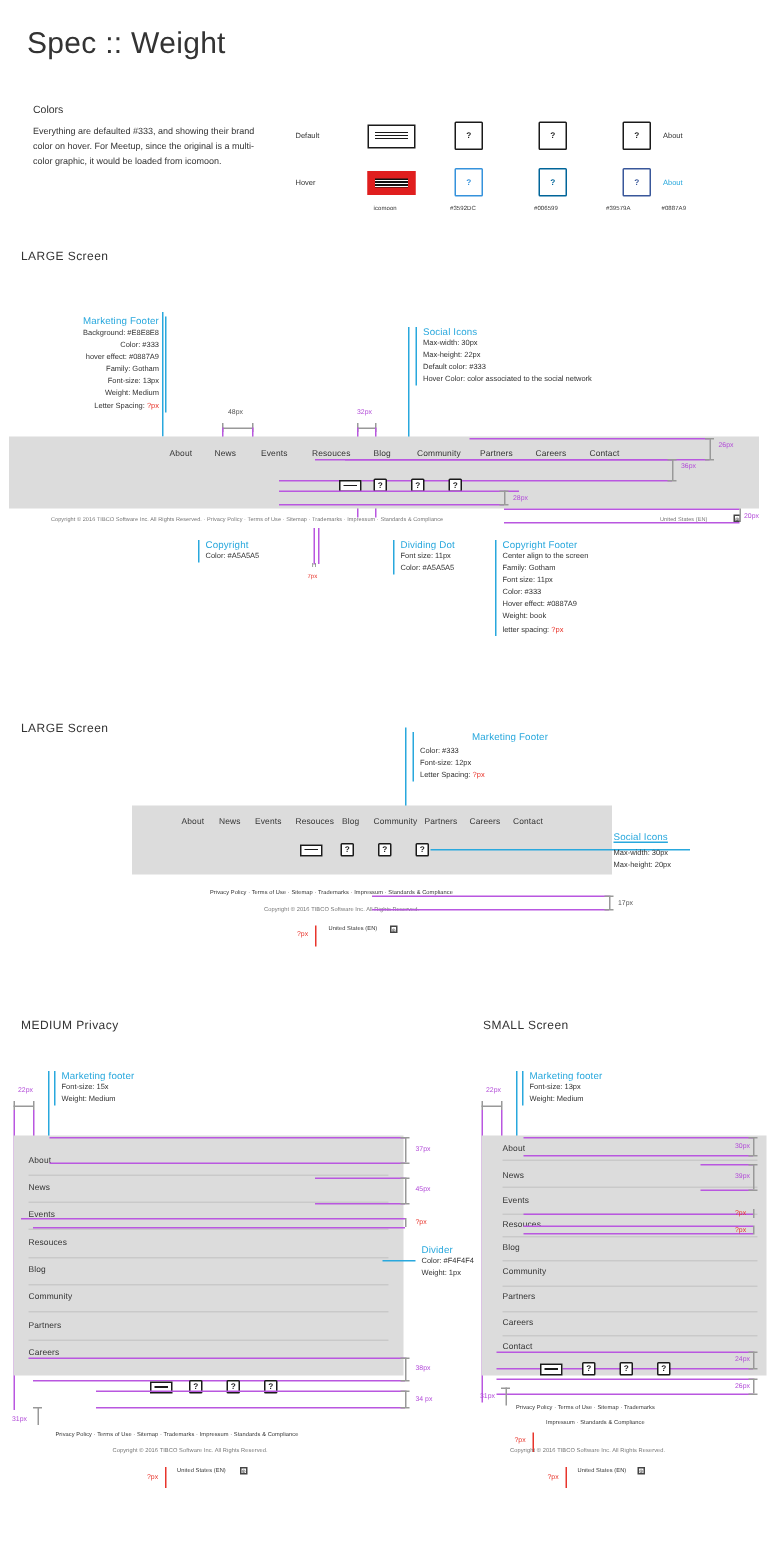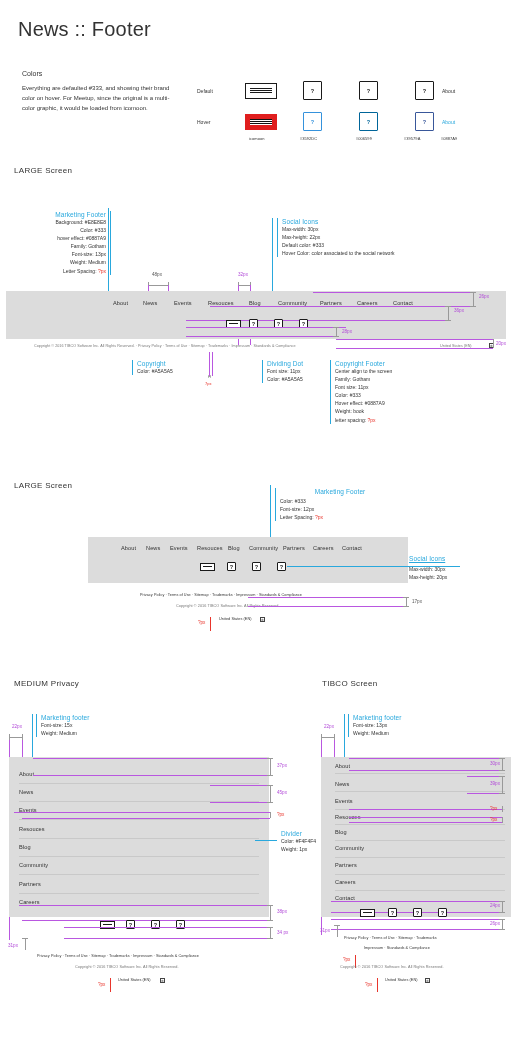--- a/index.html
+++ b/index.html
@@ -39,21 +39,21 @@
   .meet{box-sizing:border-box;border:1.1px solid #1a1a1a;background:#fff;
         display:flex;align-items:center;justify-content:center;overflow:hidden;}
   .meet i{display:block;width:72%;height:42%;background:
      repeating-linear-gradient(180deg,#1a1a1a 0 1px,#fff 1px 2px);}
   .globe{box-sizing:border-box;border:.8px solid #444;width:5px;height:5px;
          display:flex;align-items:center;justify-content:center;font-size:3.4px;color:#444;}
 </style>
 </head>
 <body>
 
-<div class="abs ttl" style="left:18px;top:18px;">News :: Footer</div>
+<div class="abs ttl" style="left:18px;top:18px;">Spec :: Weight</div>
 
 <div class="abs h3" style="left:22px;top:70px;">Colors</div>
 <div class="abs p" style="left:22px;top:84px;width:150px;">Everything are defaulted #333, and showing their brand color on hover. For Meetup, since the original is a multi-color graphic, it would be loaded from icomoon.</div>
 
 <div class="abs" style="left:197px;top:88px;font-size:5px;">Default</div>
 <div class="abs" style="left:197px;top:119px;font-size:5px;">Hover</div>
 
 <div class="abs meet" style="left:245px;top:83px;width:32px;height:16px;">
     <i></i>
   </div>
@@ -344,21 +344,21 @@
 <div class="abs gl" style="left:25px;top:938px;height:12px;"></div>
 <div class="abs glh" style="left:22px;top:938px;width:6px;"></div>
 
 <div class="abs mini2" style="left:37px;top:954px;font-size:3.8px;">Privacy Policy  ·  Terms of Use  ·  Sitemap  ·  Trademarks  ·  Impressum  ·  Standards &amp; Compliance</div>
 <div class="abs mini" style="left:75px;top:965px;font-size:3.8px;">Copyright © 2016 TIBCO Software Inc.  All Rights Reserved.</div>
 <div class="abs mini2" style="left:118px;top:978px;font-size:3.8px;">United States (EN)</div>
 <div class="abs globe" style="left:160px;top:978px;">⊕</div>
 <div class="abs rl" style="left:110px;top:978px;height:14px;"></div>
 <div class="abs dim-r" style="left:98px;top:982px;">?px</div>
 
-<div class="abs sec" style="left:322px;top:679px;">TIBCO Screen</div>
+<div class="abs sec" style="left:322px;top:679px;">SMALL Screen</div>
 
 <div class="abs note-box" style="left:348px;top:714px;width:90px;">
   <div class="note-h">Marketing footer</div>
   <div class="note-b">
     <div>Font-size: 13px</div>
     <div>Weight: Medium</div>
   </div>
 </div>
 <div class="abs cl" style="left:344px;top:714px;height:59px;"></div>
 

